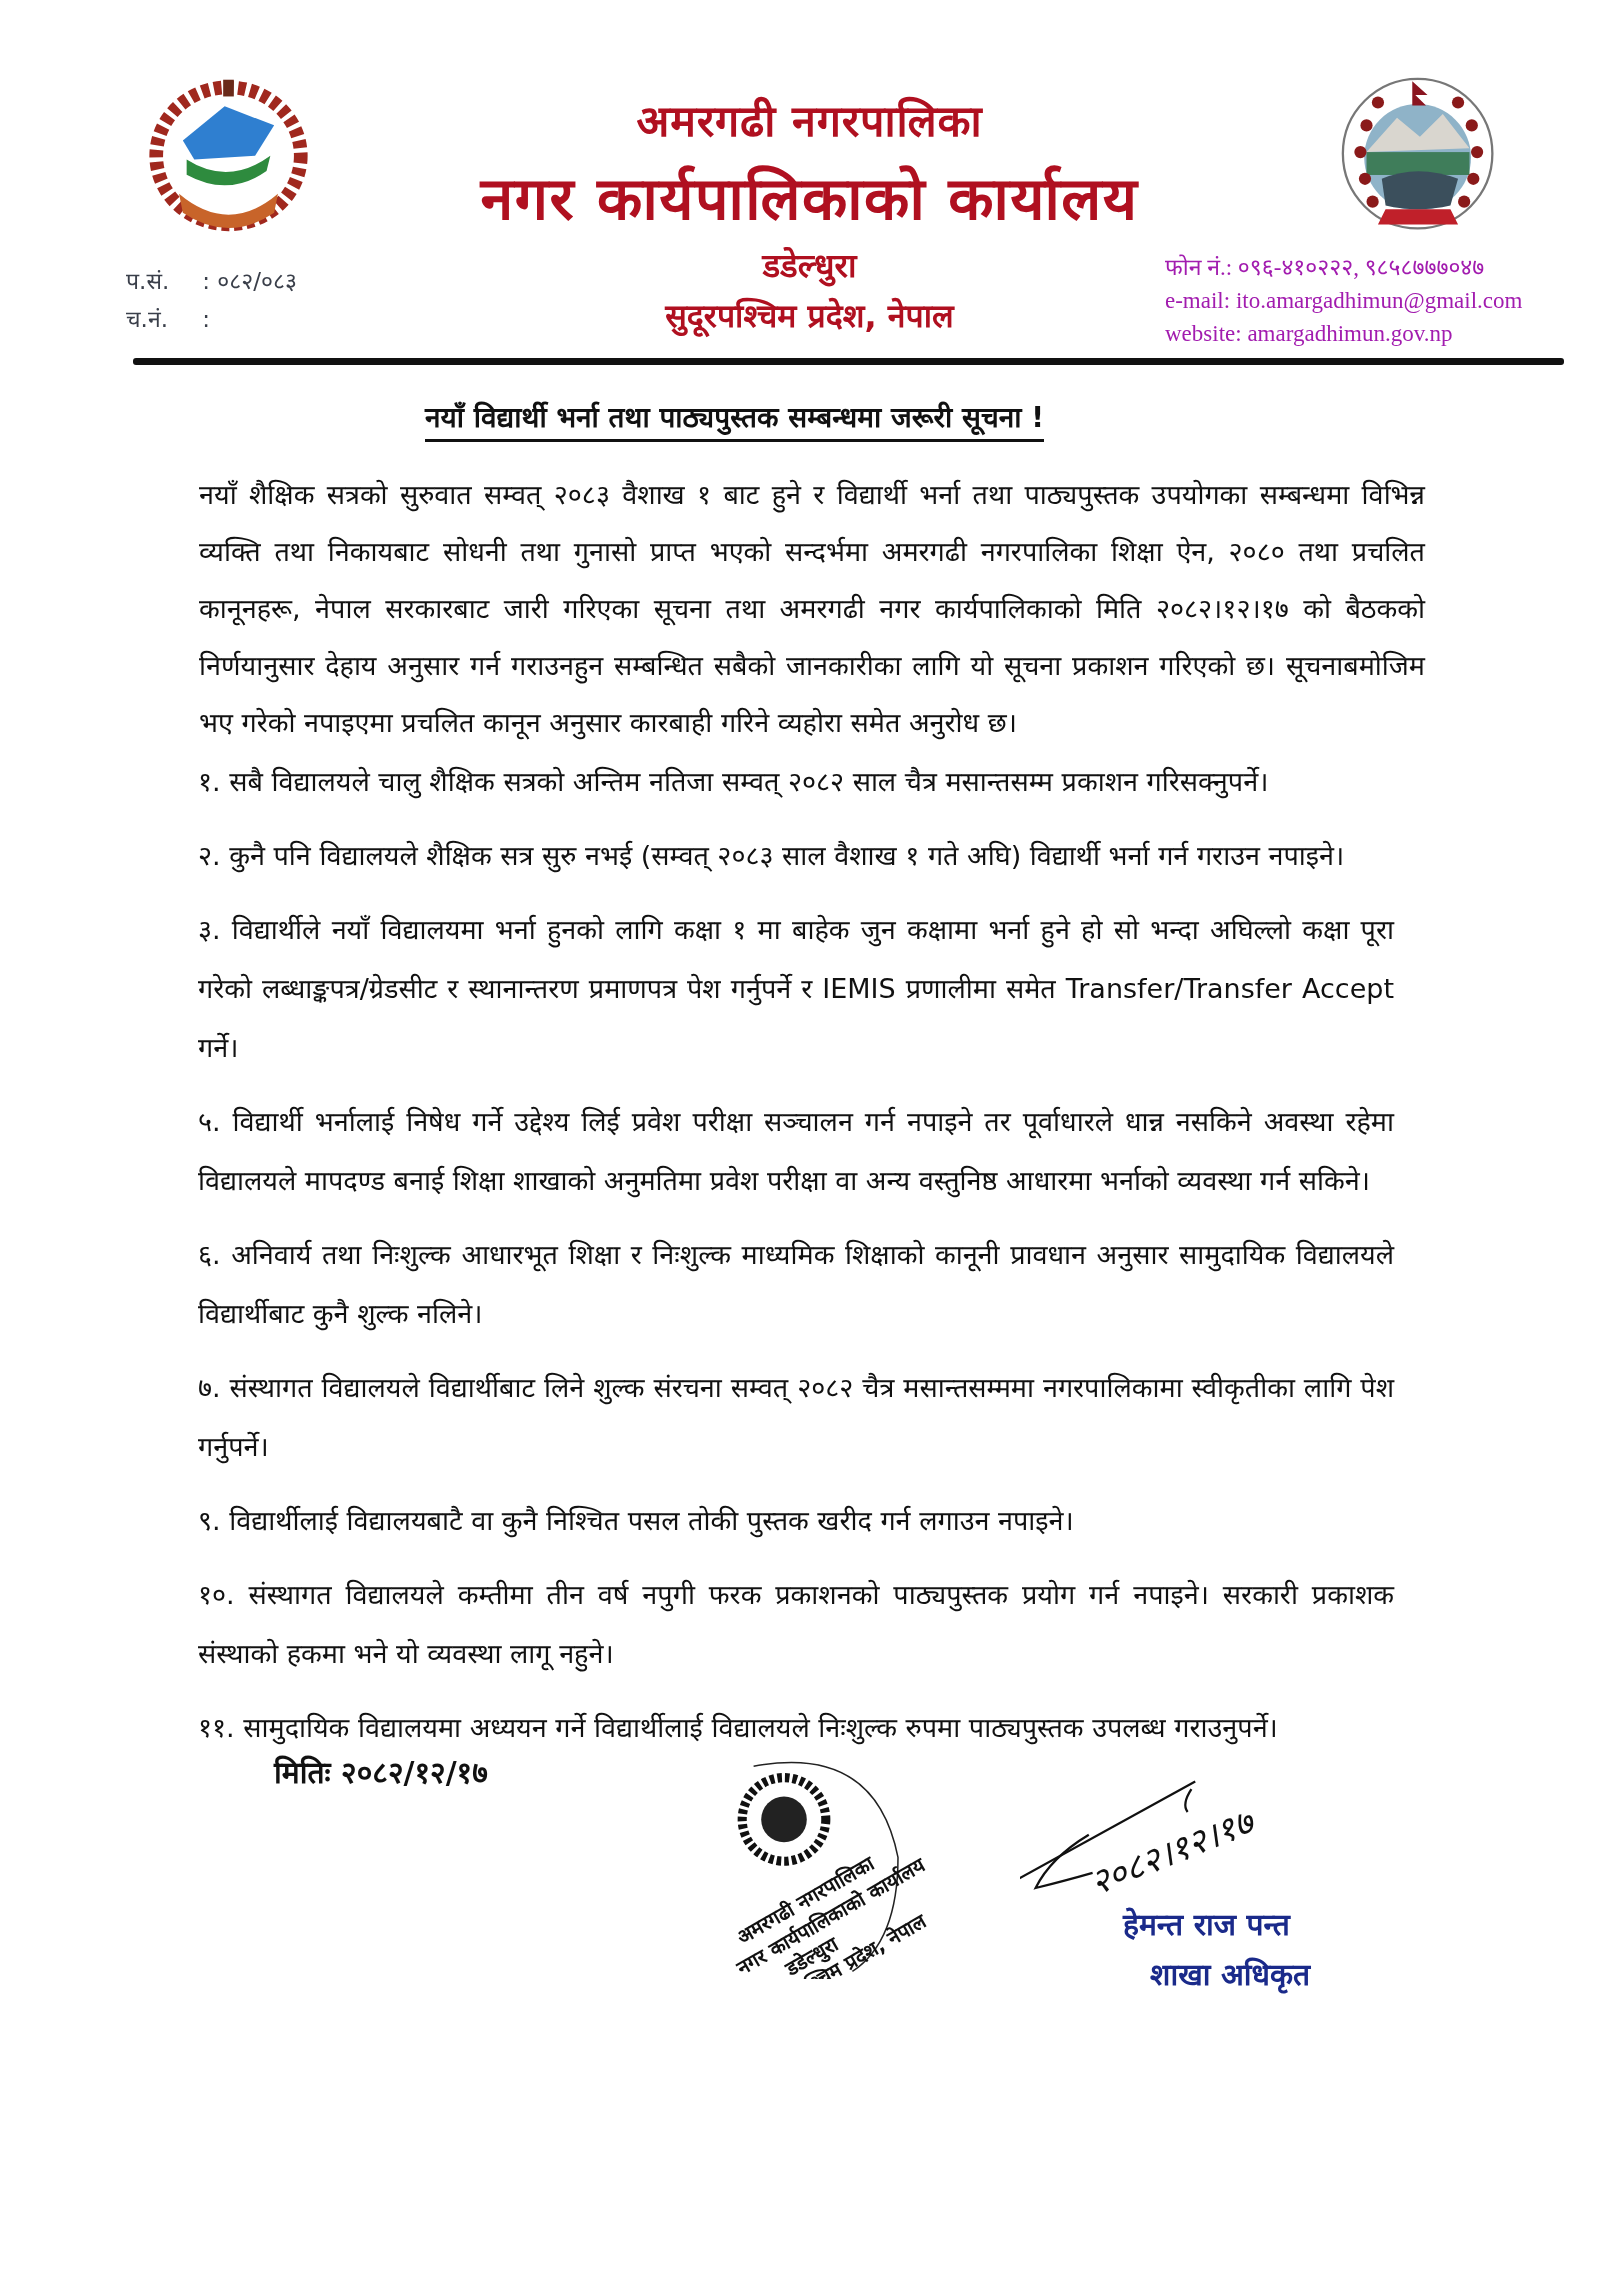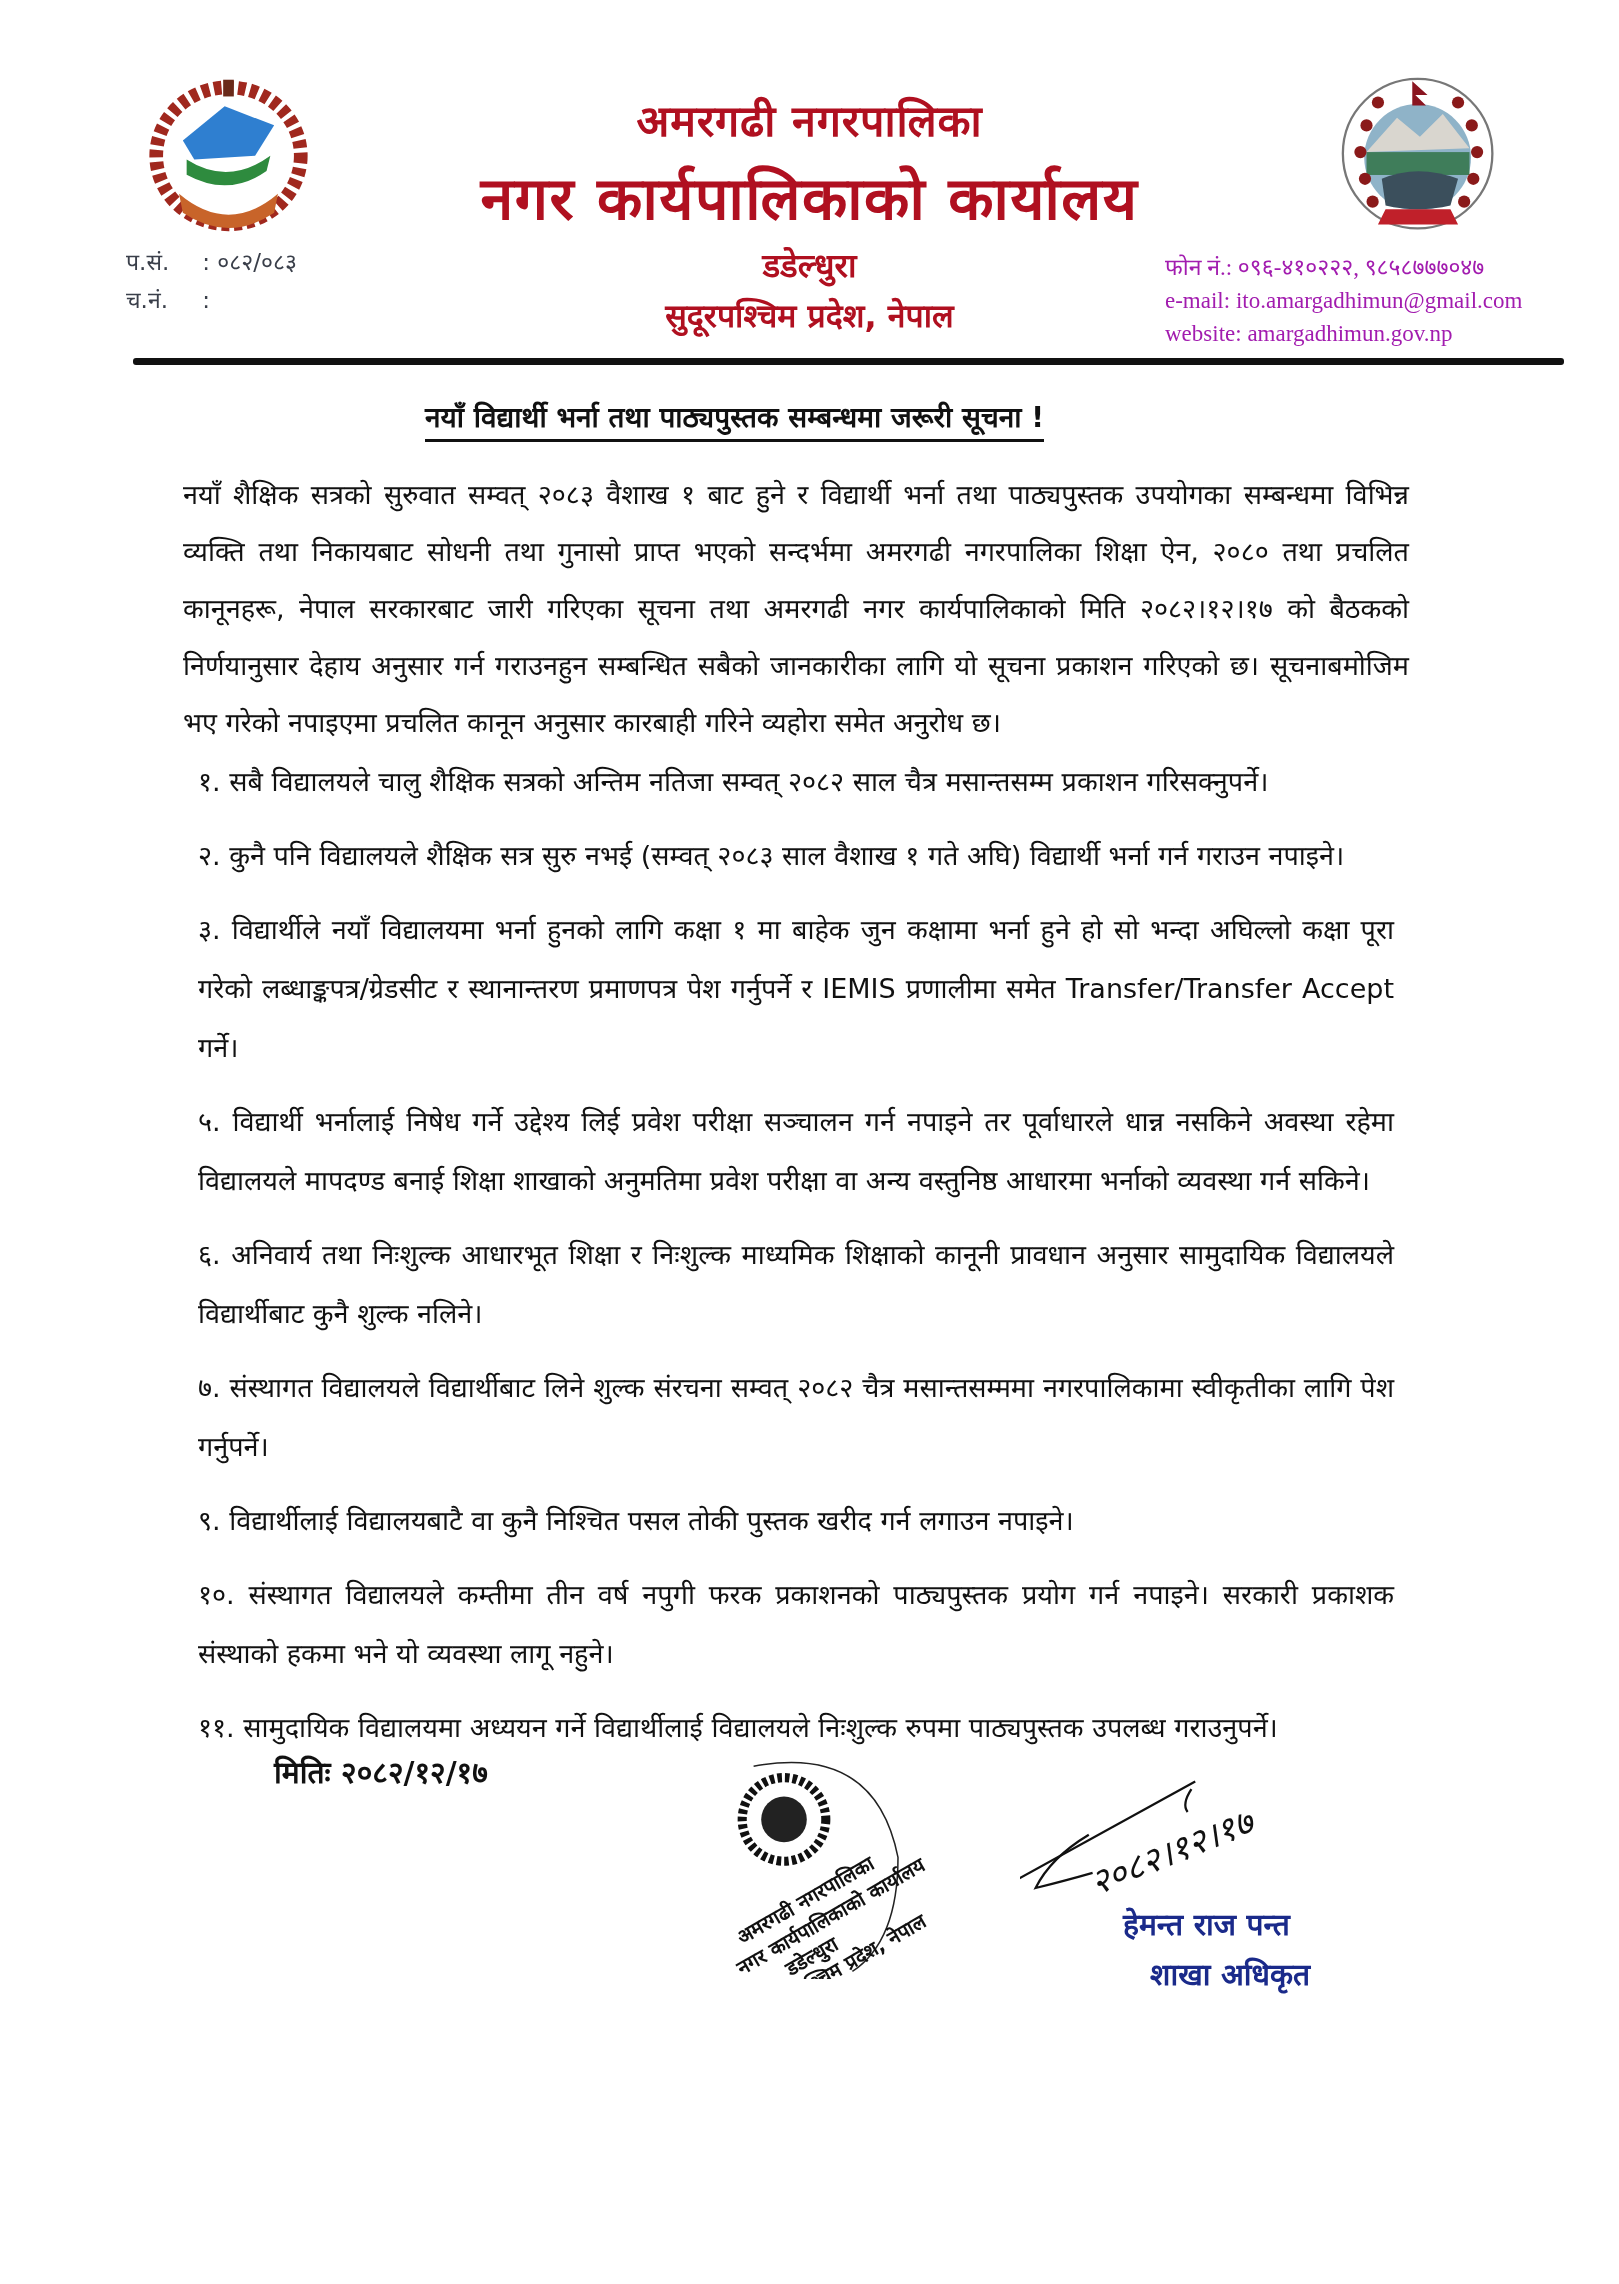--- a/index.html
+++ b/index.html
@@ -12,33 +12,33 @@
   .emblem-right { left: 1336px; top: 72px; width: 164px; height: 164px; }
   .head-line1 { left: 0; width: 1619px; top: 90px; text-align: center;
                 color: #b01020; font-size: 43px; font-weight: bold; letter-spacing: 0.8px; }
   .head-line2 { left: 0; width: 1619px; top: 156px; text-align: center;
                 color: #b01020; font-size: 59px; font-weight: bold; letter-spacing: 1.5px; }
   .head-line3 { left: 0; width: 1619px; top: 242px; text-align: center;
                 color: #b01020; font-size: 33px; font-weight: bold; }
   .head-line4 { left: 0; width: 1619px; top: 293px; text-align: center;
                 color: #b01020; font-size: 32px; font-weight: bold; }
 
-  .ref-block { left: 126px; top: 243px; font-size: 23px; color: #3a3f4a; line-height: 38px; }
+  .ref-block { left: 126px; top: 262px; font-size: 23px; color: #3a3f4a; line-height: 38px; }
   .ref-block .lbl { display: inline-block; width: 69px; }
   .contact { left: 1165px; top: 251px; font-size: 23px; color: #a21caf;
              line-height: 33px; font-family: "Liberation Serif", serif; }
   .rule { left: 133px; top: 358px; width: 1431px; height: 6.9px; background: #111; border-radius: 3px; }
 
   
   .notice-title { left: 0; width: 1469px; top: 397px; text-align: center; }
   .notice-title span { font-size: 28px; font-weight: bold; border-bottom: 3px solid #111;
                        padding-bottom: 4.6px; }
 
   
-  .body { left: 183px; width: 1226px; top: 466px; font-size: 27px; line-height: 57px;
+  .body { left: 199px; width: 1226px; top: 466px; font-size: 27px; line-height: 57px;
           text-align: justify; }
   .body p { margin: 0; }
   .intro { margin-bottom: 0; }
   .points { left: 183px; width: 1226px; top: 737px; font-size: 27px; line-height: 59px;
             text-align: justify; }
   .points .item { margin: 15px; }
   .date-line { left: 274px; top: 1751px; font-size: 30px; font-weight: bold; }
 
   
   .stamp { left: 700px; top: 1751px; width: 320px; height: 228px; }

